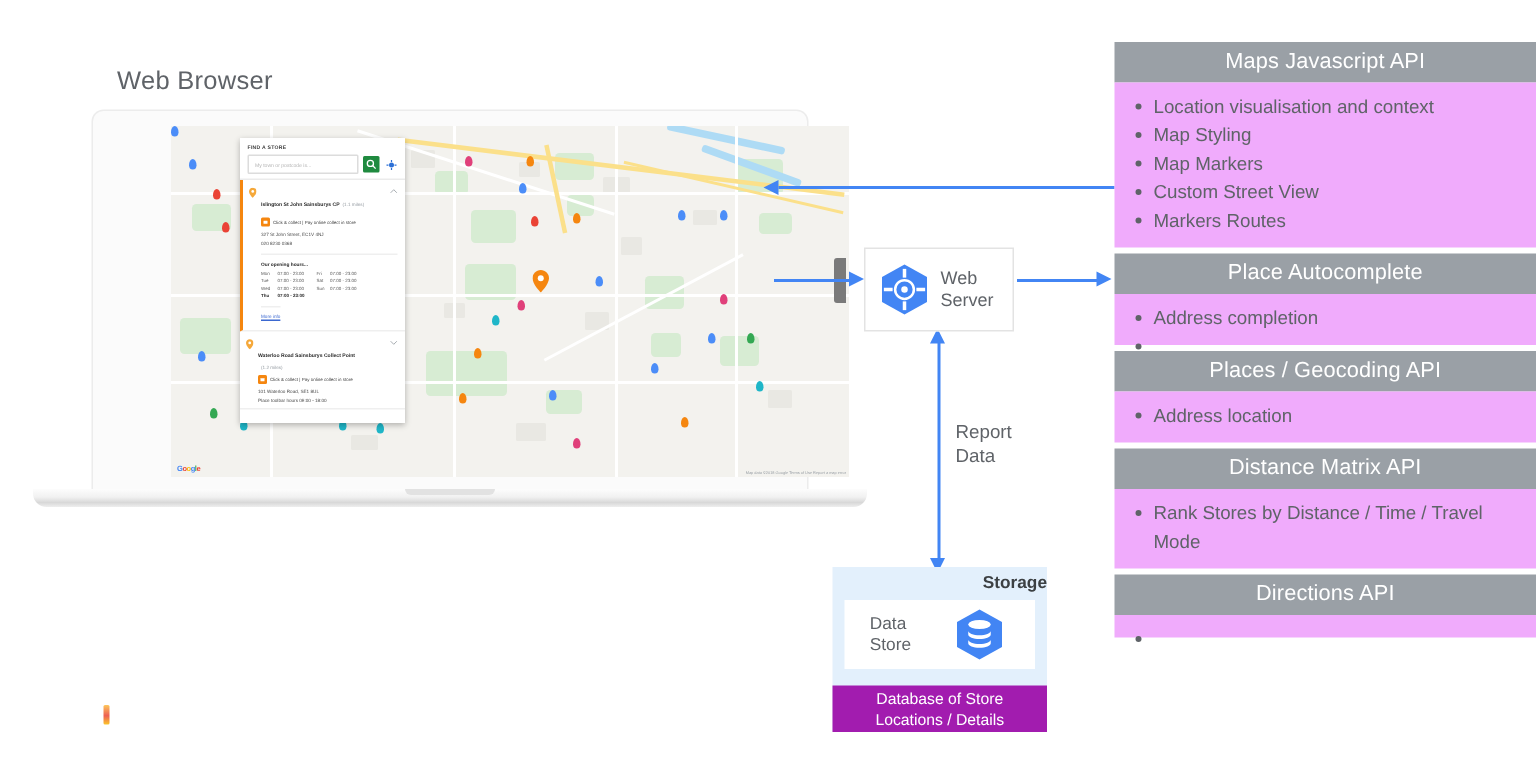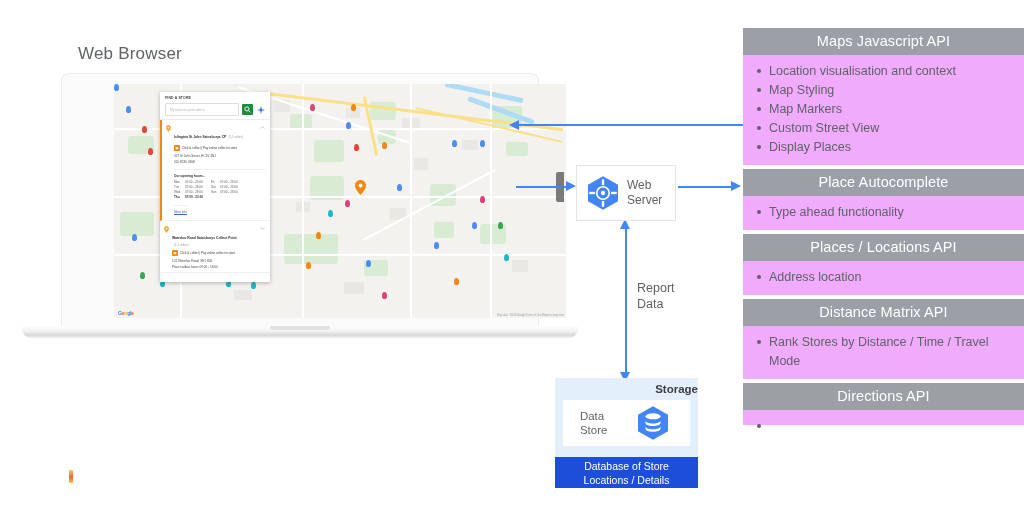--- a/index.html
+++ b/index.html
@@ -134,21 +134,21 @@
     text-align:right;font-size:11.5px;font-weight:bold;color:#3c4043;
     padding-top:5px;
   }
   #datastore-card{
     margin:5px 8px 0 8px;height:46px;background:#ffffff;
     display:flex;align-items:center;justify-content:space-around;padding:0 4px;
   }
   #datastore-label{font-size:11.5px;color:#5f6368;line-height:14px;}
   #storage-footer{
     position:absolute;left:0;bottom:0;width:143px;height:31px;
-    background:#1d4ed8;color:#ffffff;font-size:10.5px;line-height:14px;
+    background:#a21caf;color:#ffffff;font-size:10.5px;line-height:14px;
     display:flex;flex-direction:column;align-items:center;justify-content:center;
   }
   #manage-data-label{
     position:absolute;left:637px;top:280px;font-size:12.5px;color:#5f6368;line-height:16px;
   }
 
   
   #api-panel{position:absolute;left:743px;top:28px;width:281px;}
   .api-section{margin-bottom:4px;}
   .api-header{
@@ -431,37 +431,40 @@
       <div class="api-item">
           <span class="dot"></span>
           <span>Map Markers</span>
         </div>
       <div class="api-item">
           <span class="dot"></span>
           <span>Custom Street View</span>
         </div>
       <div class="api-item">
           <span class="dot"></span>
-          <span>Display Places</span>
+          <span>Markers Routes</span>
         </div>
     </div>
   </div>
 
   <div class="api-section">
     <div class="api-header">Place Autocomplete</div>
     <div class="api-body">
       <div class="api-item">
           <span class="dot"></span>
-          <span>Type ahead functionality</span>
+          <span>Address completion</span>
+        </div>
+      <div class="api-item">
+          <span class="dot"></span>
         </div>
     </div>
   </div>
 
   <div class="api-section">
-    <div class="api-header">Places / Locations API</div>
+    <div class="api-header">Places / Geocoding API</div>
     <div class="api-body">
       <div class="api-item">
           <span class="dot"></span>
           <span>Address location</span>
         </div>
     </div>
   </div>
 
   <div class="api-section">
     <div class="api-header">Distance Matrix API</div>

